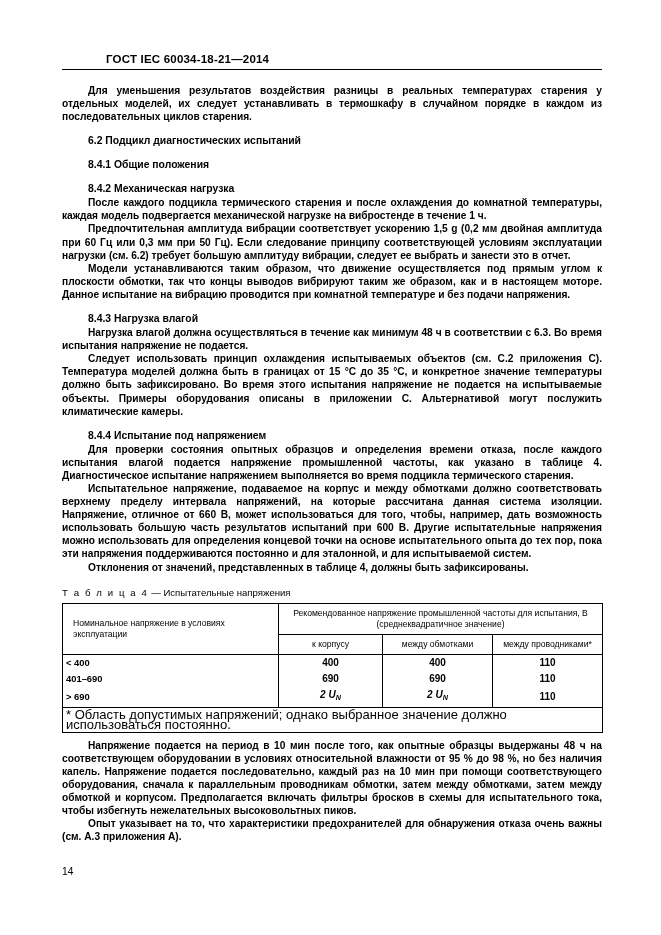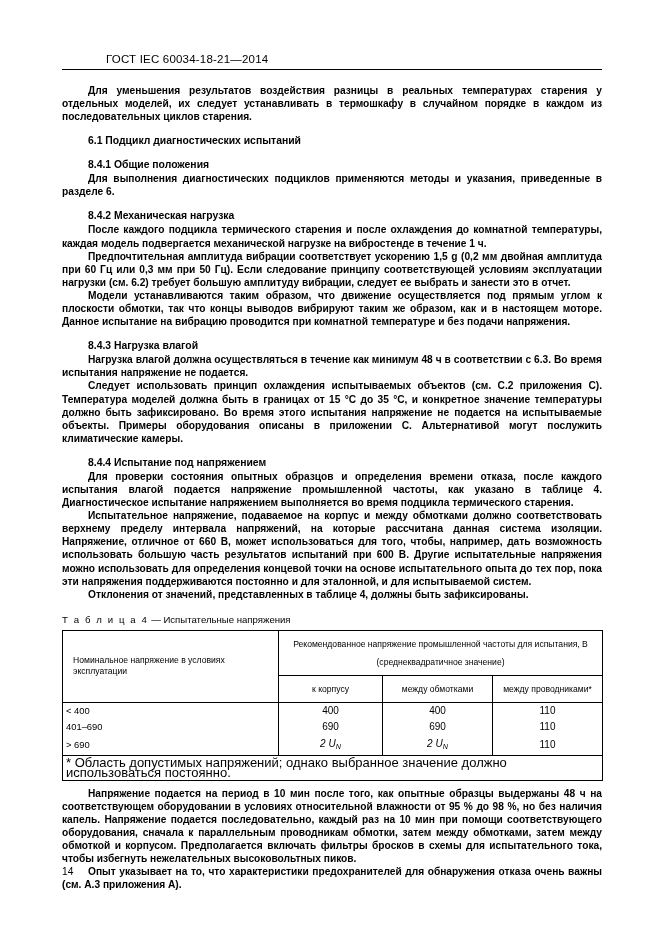--- a/index.html
+++ b/index.html
@@ -24,21 +24,21 @@
     padding: 0;
   }
   .content {
     position: absolute;
     left: 62px;
     top: 52px;
     width: 540px;
   }
   .doc-header {
     font-size: 11.5px;
-    font-weight: normal;
+    font-weight: bold;
     letter-spacing: 0.2px;
     margin: 0 0 3px 0;
     line-height: 14px;
     padding-left: 44px;
   }
   .header-rule {
     border: none;
     border-top: 1.1px solid #000;
     margin: 0 0 14px 0;
     width: 100%;
@@ -81,40 +81,40 @@
   }
   table.voltage-table td,
   table.voltage-table th {
     border: 0.8px solid #000;
     padding: 2px 3px;
     vertical-align: middle;
     font-weight: normal;
   }
   table.voltage-table th.hdr {
     text-align: center;
-    line-height: 18px;
+    line-height: 11px;
     padding: 4px 6px;
   }
   table.voltage-table th.hdr-left {
     text-align: left;
     line-height: 11px;
     padding: 5px 10px;
   }
   td.cell-left {
     text-align: left;
     padding-left: 36px;
     font-size: 9.4px;
     line-height: 12.4px;
   }
   td.cell-center {
     text-align: center;
     font-size: 10px;
     line-height: 12.4px;
   }
-  tr.data-row td { border-top: none; border-bottom: none; }
+  tr.data-row td { border-top: none; border-bottom: none; font-weight: bold; }
   tr.first-data td { border-top: 1.2px solid #000; }
   td.footnote {
     text-align: left;
     font-size: 13px;
     padding: 4px 6px 3px 6px;
     border-top: 1.2px solid #000;
     line-height: 10px;
     margin-top: 8px;
   }
   .sub { font-size: 0.72em; vertical-align: -0.25em; }
@@ -131,24 +131,23 @@
 
 <div class="page">
 
   <div class="content">
 
     <div class="doc-header">ГОСТ IEC 60034-18-21—2014</div>
     <hr class="header-rule">
 
     <p class="body-text">Для уменьшения результатов воздействия разницы в реальных температурах старения у отдельных моделей, их следует устанавливать в термошкафу в случайном порядке в каждом из последовательных циклов старения.</p>
 
-    <h3 class="section">6.1 Подцикл диагностических испытаний</h3>
+    <h3 class="section">6.2 Подцикл диагностических испытаний</h3>
 
     <h3 class="section">8.4.1 Общие положения</h3>
-    <p class="body-text">Для выполнения диагностических подциклов применяются методы и указания, приведенные в разделе 6.</p>
 
     <h3 class="section">8.4.2 Механическая нагрузка</h3>
     <p class="body-text">После каждого подцикла термического старения и после охлаждения до комнатной температуры, каждая модель подвергается механической нагрузке на вибростенде в течение 1 ч.</p>
     <p class="body-text">Предпочтительная амплитуда вибрации соответствует ускорению 1,5 g (0,2 мм двойная амплитуда при 60 Гц или 0,3 мм при 50 Гц). Если следование принципу соответствующей условиям эксплуатации нагрузки (см. 6.2) требует большую амплитуду вибрации, следует ее выбрать и занести это в отчет.</p>
     <p class="body-text">Модели устанавливаются таким образом, что движение осуществляется под прямым углом к плоскости обмотки, так что концы выводов вибрируют таким же образом, как и в настоящем моторе. Данное испытание на вибрацию проводится при комнатной температуре и без подачи напряжения.</p>
 
     <h3 class="section">8.4.3 Нагрузка влагой</h3>
     <p class="body-text">Нагрузка влагой должна осуществляться в течение как минимум 48 ч в соответствии с 6.3. Во время испытания напряжение не подается.</p>
     <p class="body-text">Следует использовать принцип охлаждения испытываемых объектов (см. С.2 приложения С). Температура моделей должна быть в границах от 15 °С до 35 °С, и конкретное значение температуры должно быть зафиксировано. Во время этого испытания напряжение не подается на испытываемые объекты. Примеры оборудования описаны в приложении С. Альтернативой могут послужить климатические камеры.</p>
 

